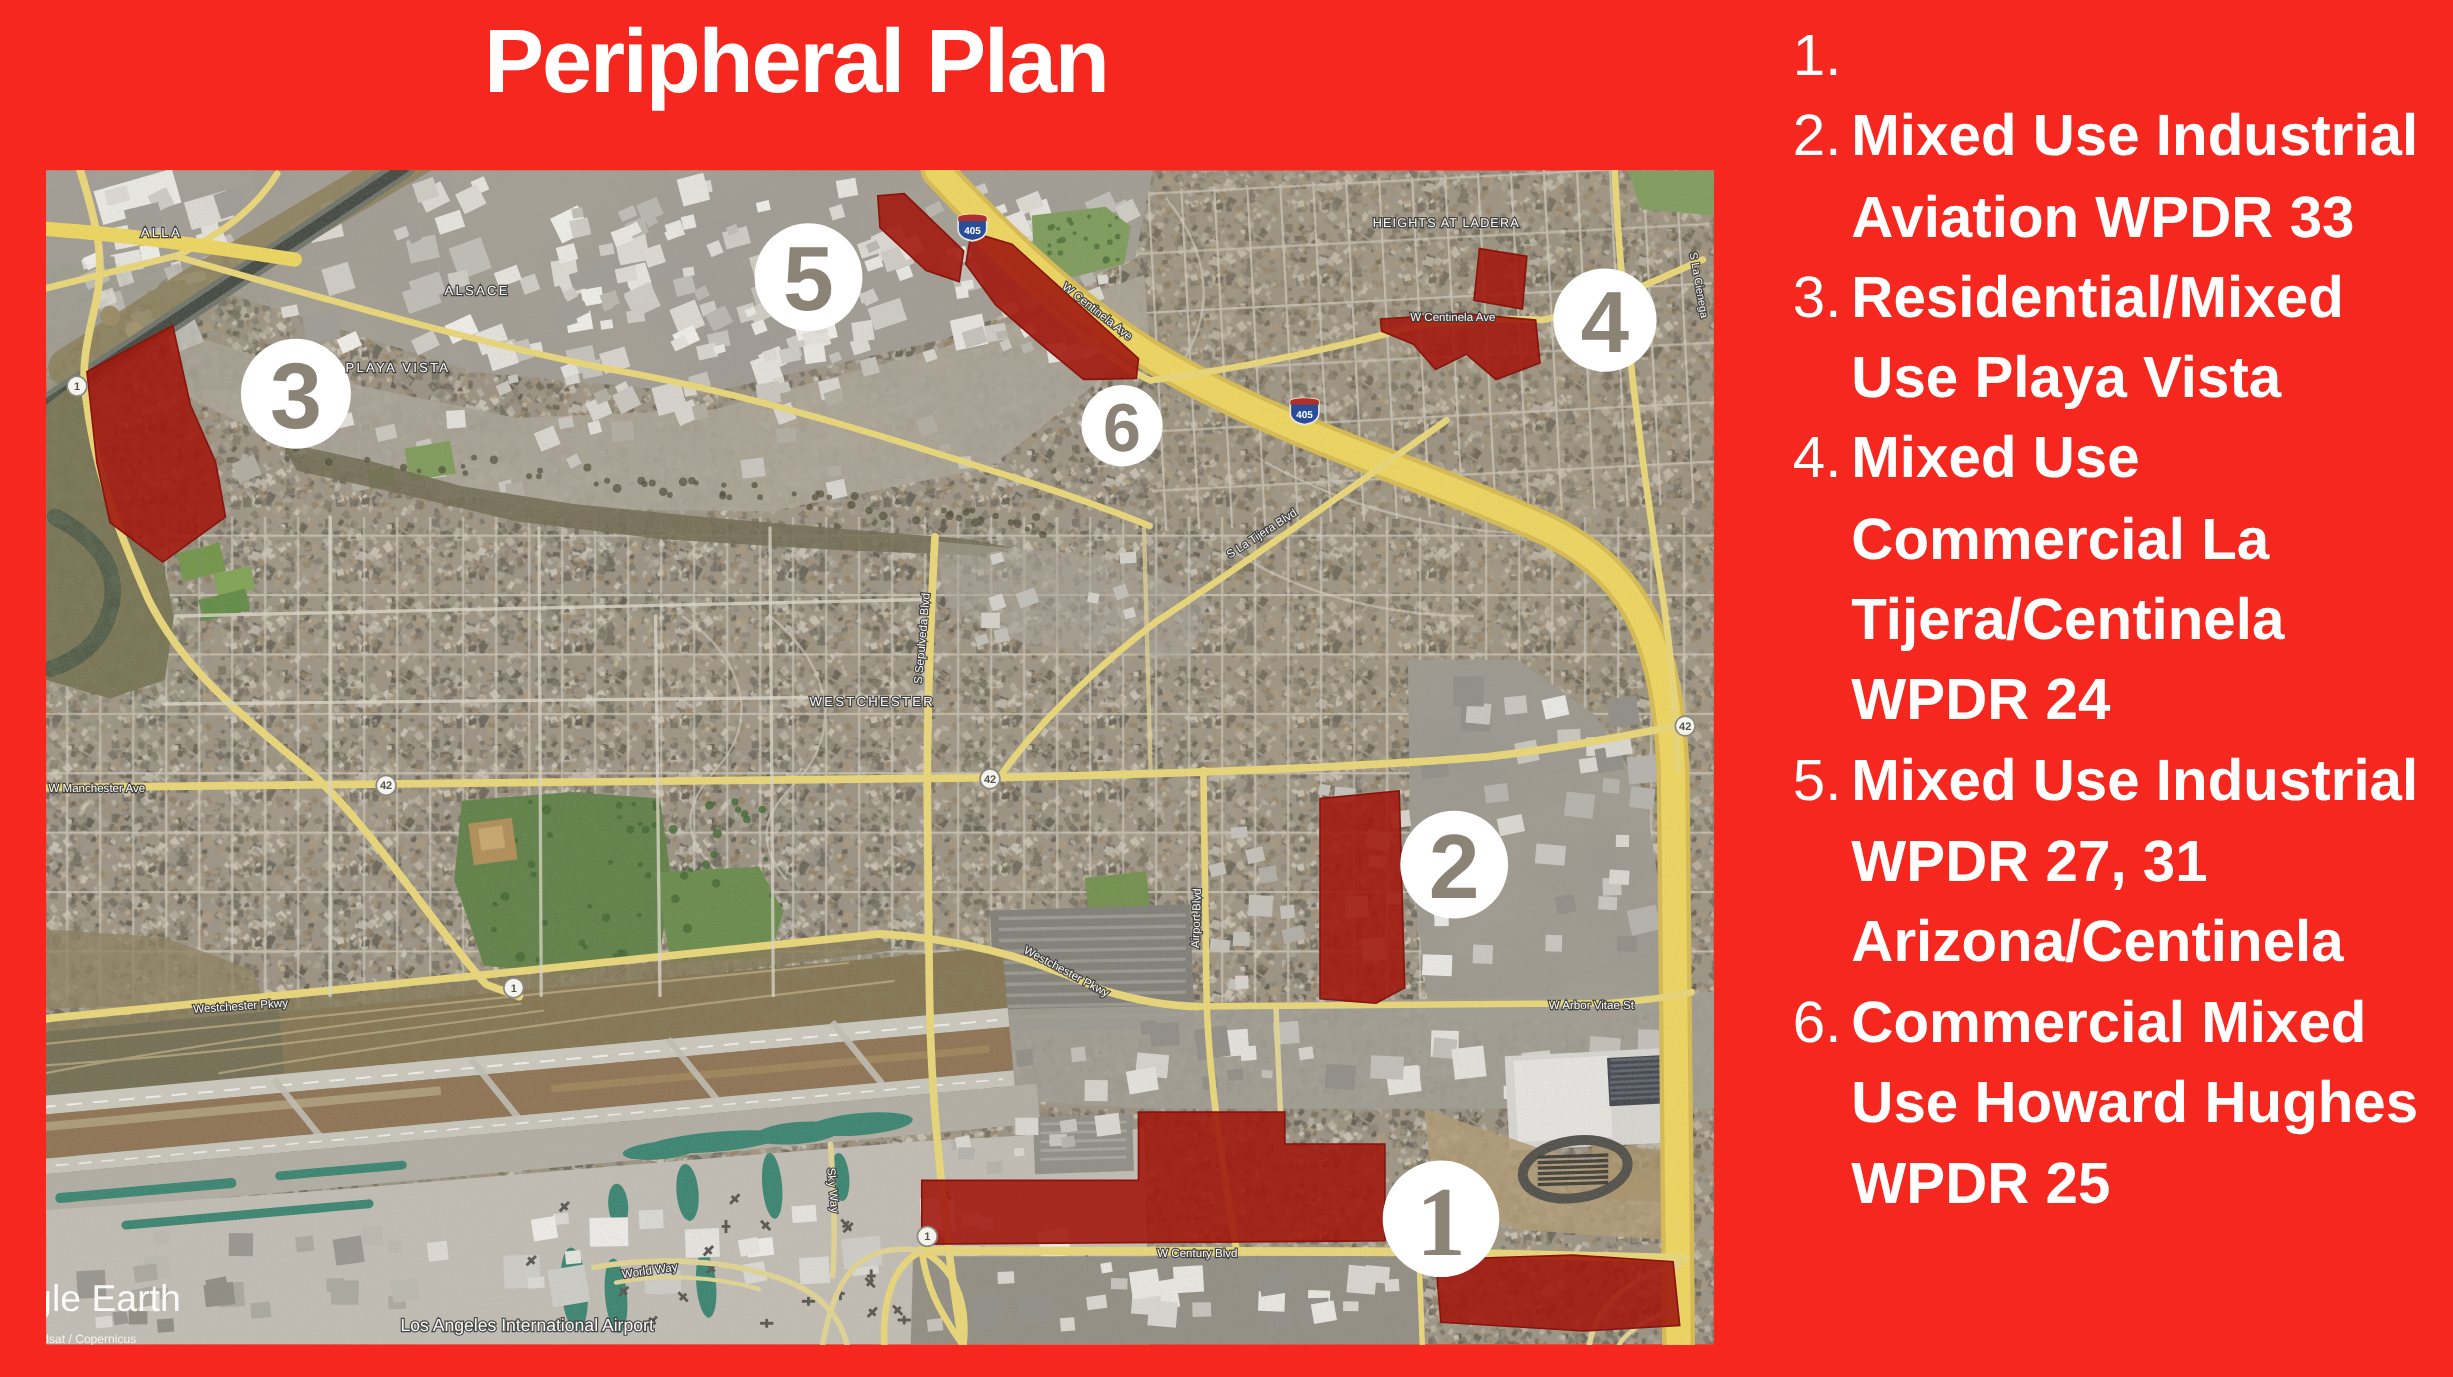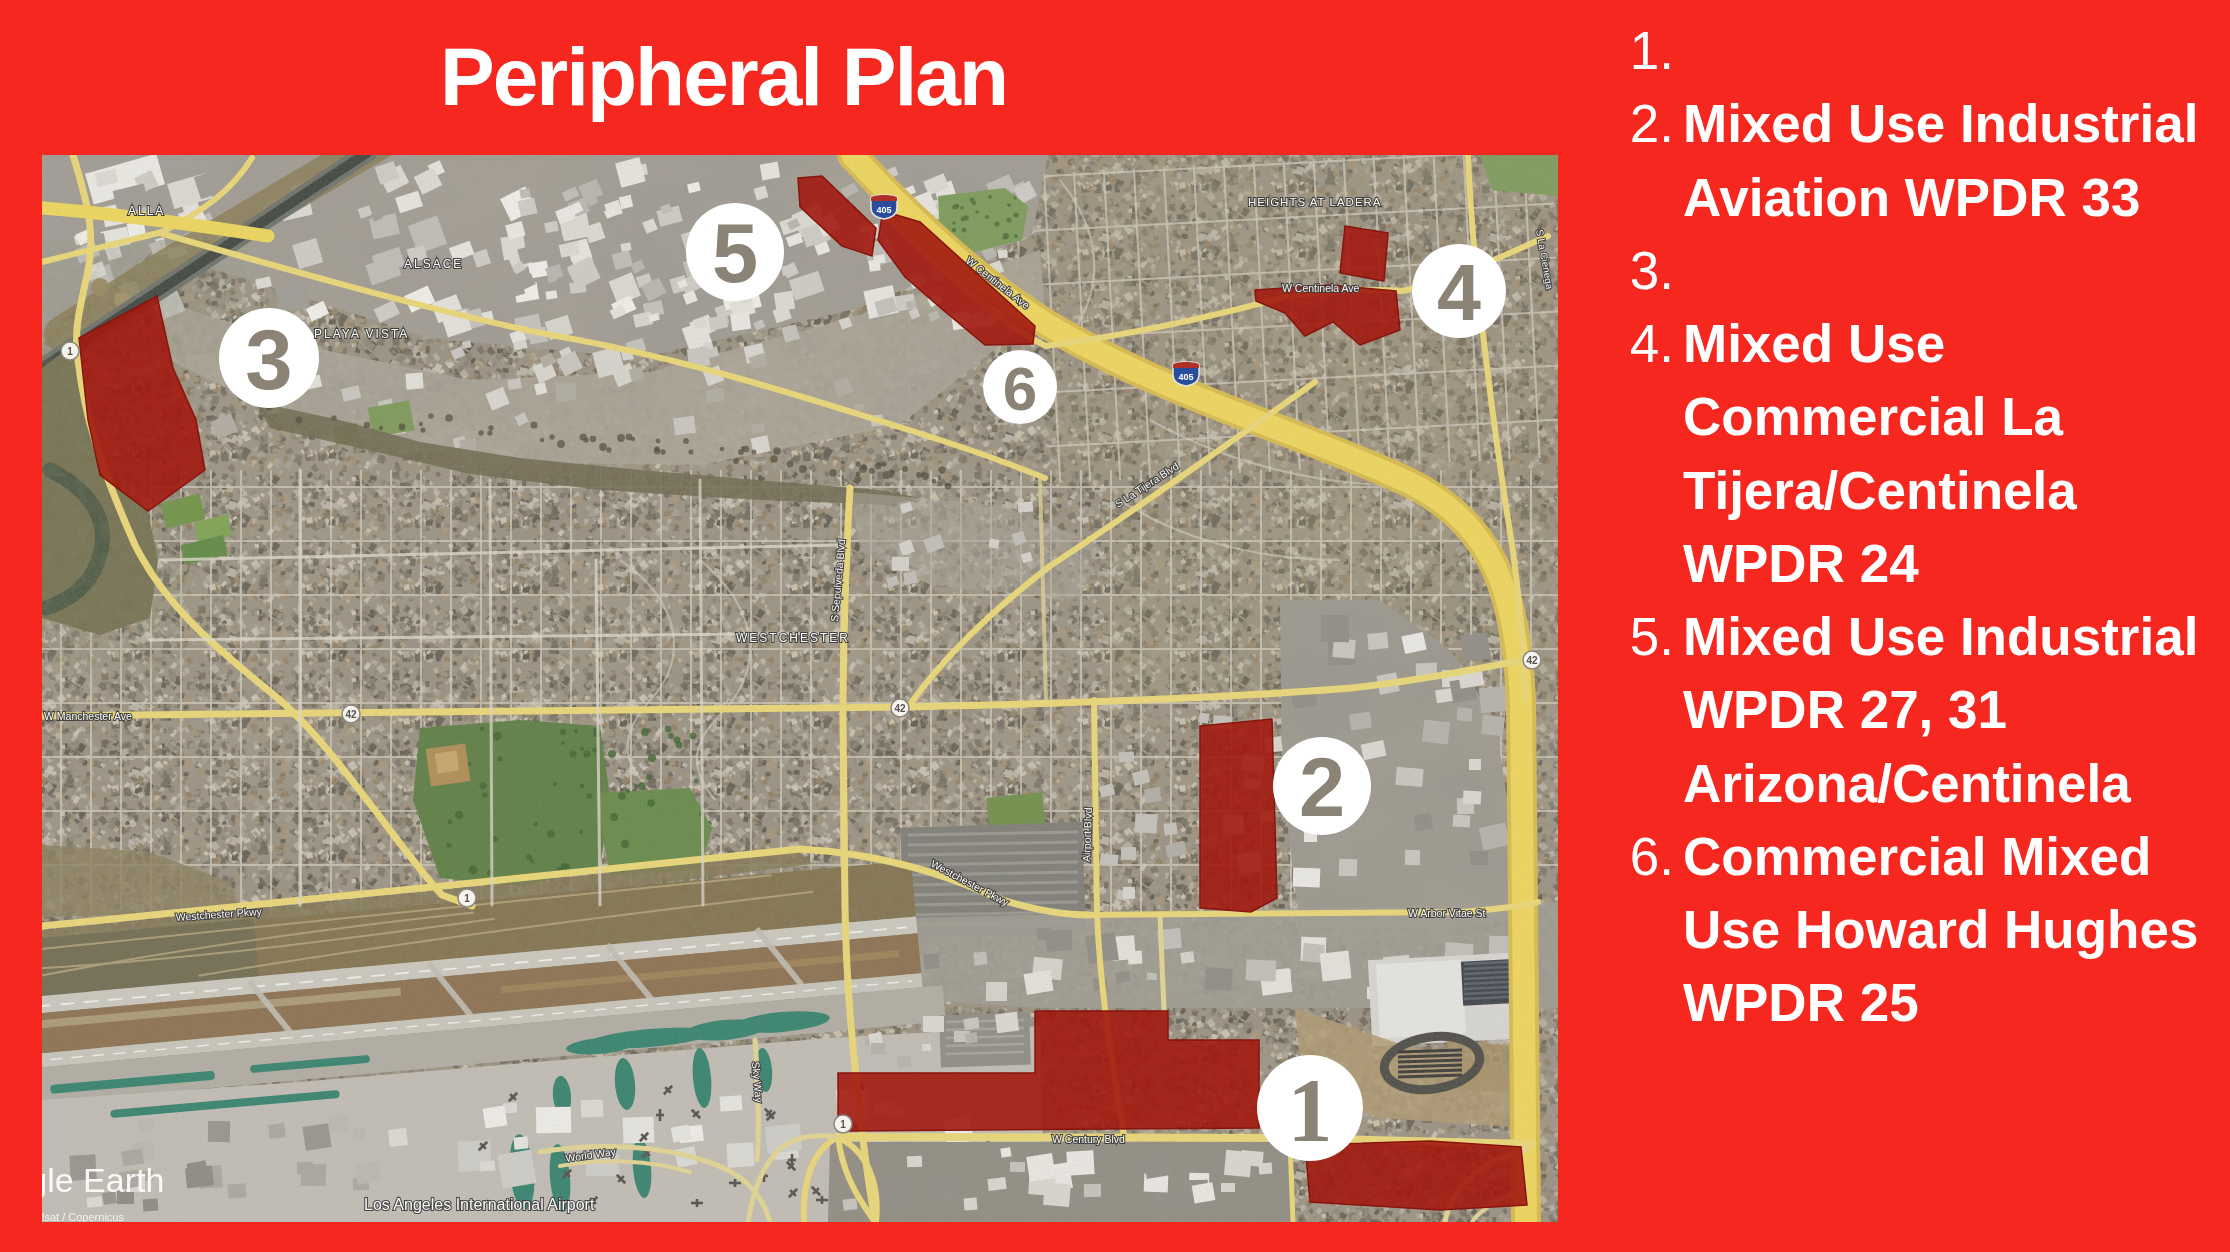--- a/index.html
+++ b/index.html
@@ -1,18 +1,18 @@
 <!DOCTYPE html>
 <html><head>
 <meta charset="utf-8">
 <style>
   html,body{margin:0;padding:0;}
   body{width:2230px;height:1252px;background:#F5271F;overflow:hidden;
        font-family:"Liberation Sans",sans-serif;position:relative;}
-  .title{position:absolute;left:440px;top:30px;color:#fff;
+  .title{position:absolute;left:440px;top:10px;color:#fff;
          font-size:82px;font-weight:700;white-space:nowrap;letter-spacing:-2px;}
   .lst{position:absolute;left:1612px;top:14px;color:#fff;font-size:53px;
        line-height:73.25px;font-weight:700;}
   .it{display:flex;}
   .n{flex:0 0 62px;text-align:right;font-weight:400;}
   .t{margin-left:9px;}
 </style>
 </head>
 <body>
 
@@ -21,20 +21,21 @@
 <div class="lst">
   <div class="it">
       <div class="n">1.</div>
     </div>
   <div class="it">
       <div class="n">2.</div>
       <div class="t">Mixed Use Industrial<br>Aviation WPDR 33</div>
     </div>
   <div class="it">
       <div class="n">3.</div>
+      <div class="t">Residential/Mixed<br>Use Playa Vista</div>
     </div>
   <div class="it">
       <div class="n">4.</div>
       <div class="t">Mixed Use<br>Commercial La<br>Tijera/Centinela<br>WPDR 24</div>
     </div>
   <div class="it">
       <div class="n">5.</div>
       <div class="t">Mixed Use Industrial<br>WPDR 27, 31<br>Arizona/Centinela</div>
     </div>
   <div class="it">

